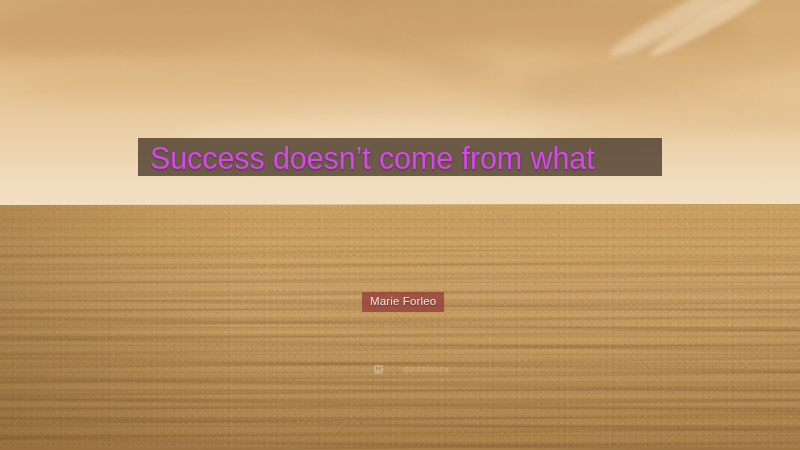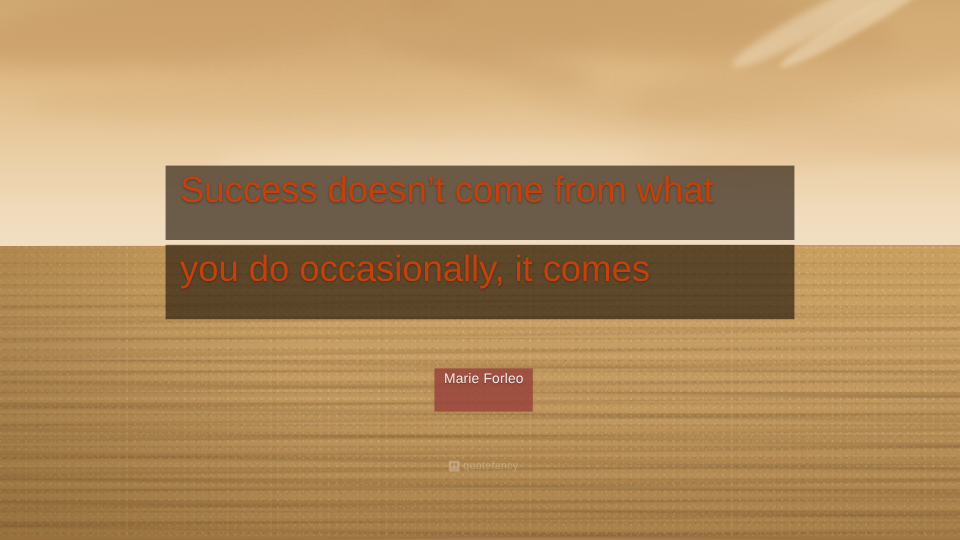--- a/index.html
+++ b/index.html
@@ -175,56 +175,56 @@
   .quote {
     position: absolute;
     left: 138px;
     top: 138px;
     width: 524px;
   }
   .band {
     position: relative;
     display: block;
     box-sizing: border-box;
-    padding: 3px 12px 24px 12px;
+    padding: 3px 12px 0 12px;
     margin-bottom: 4px;
     background: rgba(38, 26, 14, 0.66);
-    color: #c2410c;
+    color: #d946ef;
     font-size: 30.5px;
     line-height: 35px;
     font-weight: 400;
     letter-spacing: -0.1px;
     white-space: nowrap;
     text-shadow: 0 1px 2px rgba(0,0,0,.30);
   }
   .band:last-child { margin-bottom: 0; }
 
   
   .attribution {
     position: absolute;
     left: 362px;
-    top: 307px;
-    padding: 3px 8px 20px 8px;
+    top: 292px;
+    padding: 3px 8px 4px 8px;
     background: rgba(150, 62, 58, 0.78);
     color: #f4e6e4;
     font-size: 11.5px;
     line-height: 13px;
     letter-spacing: .15px;
     white-space: nowrap;
     text-shadow: 0 1px 1px rgba(0,0,0,.35);
   }
 
   
   .watermark {
     position: absolute;
     left: 374px;
-    top: 384px;
+    top: 365px;
     display: flex;
     align-items: center;
-    gap: 3px;
+    gap: 20px;
     opacity: 0.30;
   }
   .wm-mark {
     width: 9px; height: 9px;
     background: #f3ece0;
     border-radius: 1px;
     position: relative;
     flex: 0 0 auto;
   }
   .wm-mark::before,
@@ -271,21 +271,20 @@
     <div class="ripples"></div>
     <div class="ripples2"></div>
     <div class="ripples3"></div>
     <div class="sand-grain"></div>
     <div class="sand-vignette"></div>
     <div class="left-shade"></div>
   </div>
 
   <div class="quote">
     <span class="band">Success doesn’t come from what</span>
-    <span class="band">you do occasionally, it comes</span>
   </div>
 
   <div class="attribution">Marie Forleo</div>
 
   <div class="watermark">
     <span class="wm-mark"></span>
     <span class="wm-text">quotefancy</span>
   </div>
 
 </div>

